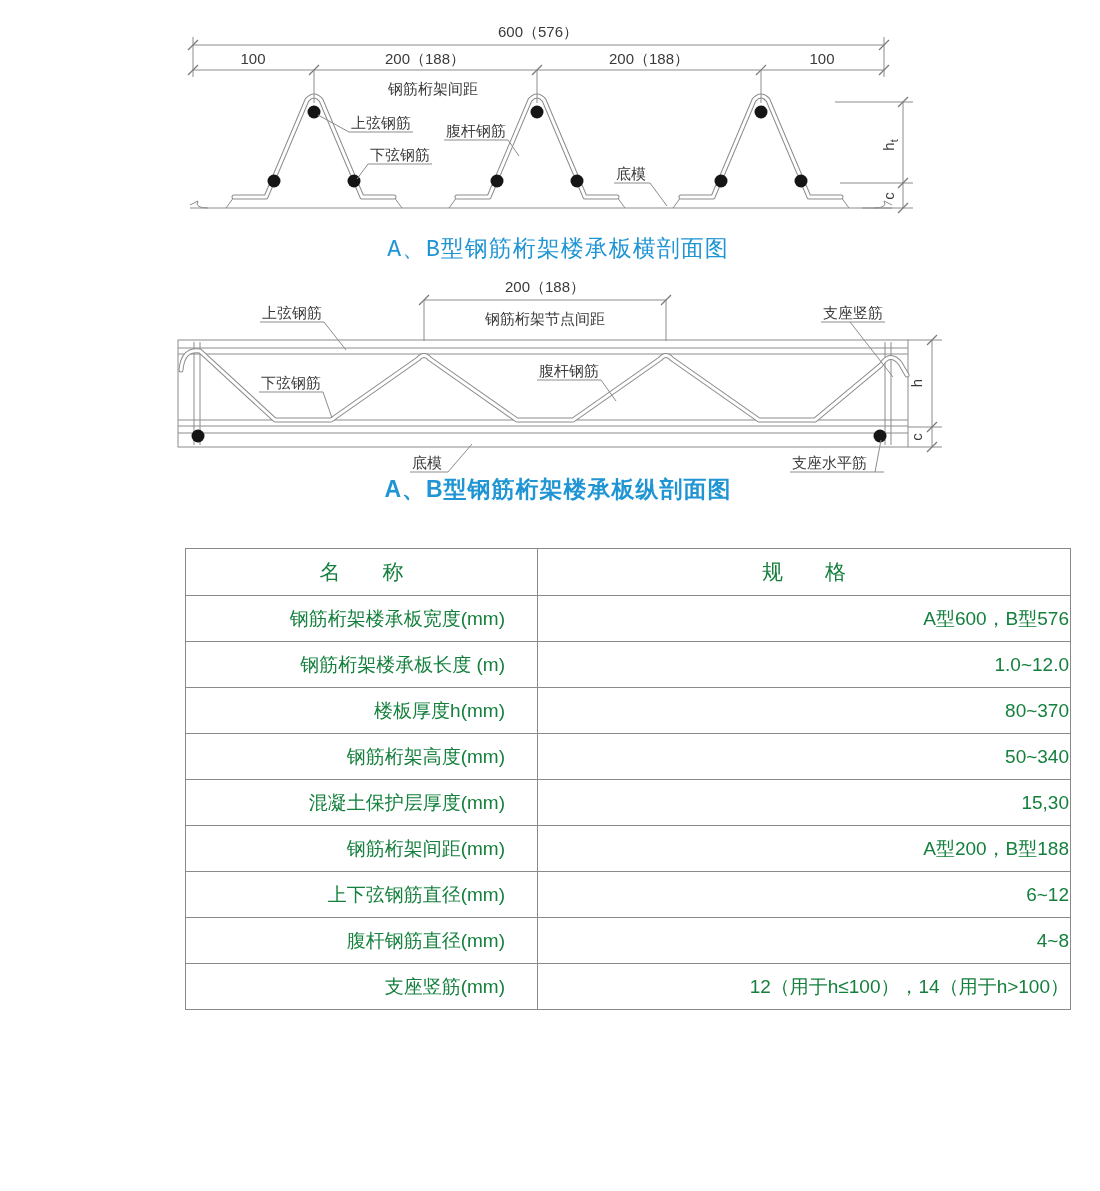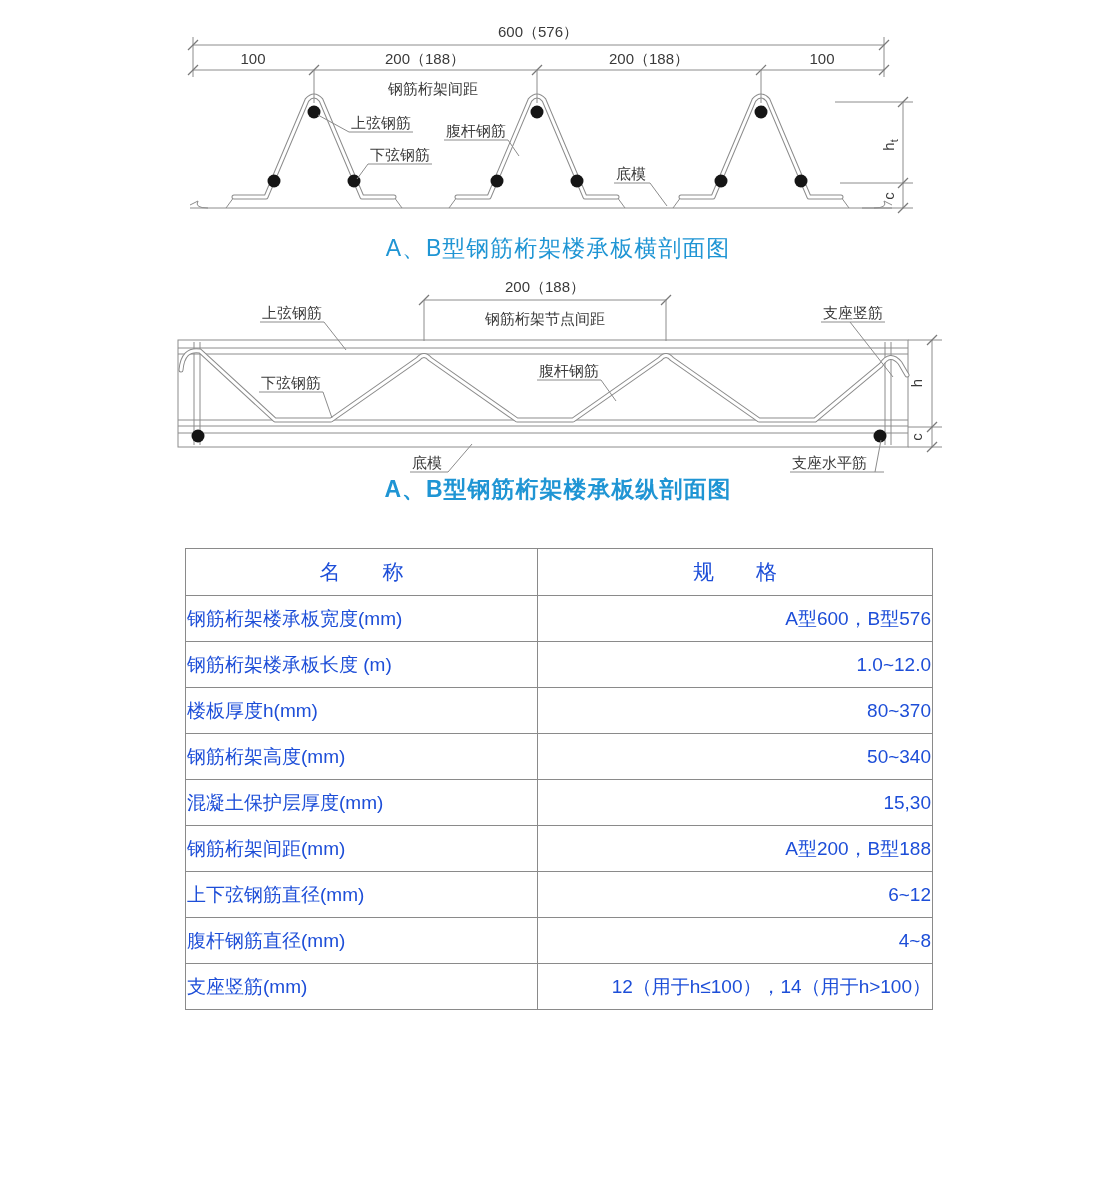--- a/index.html
+++ b/index.html
@@ -14,28 +14,28 @@
   .dbl-o { stroke:#8c8c8c; stroke-width:5; fill:none; stroke-linejoin:round; stroke-linecap:round; }
   .dbl-o.wfill { fill:#ffffff; }
   .dbl-i { stroke:#ffffff; stroke-width:3; fill:none; stroke-linejoin:round; stroke-linecap:round; }
   .dot { fill:#151515; }
   .sub { font-size:11px; }
   .sec-title {
     position:absolute; left:158px; width:800px; text-align:center;
     color:#1f95d4; font-size:23px; letter-spacing:1px; white-space:nowrap;
   }
   .spec-table {
-    position:absolute; left:185px; top:548px; width:748px;
-    border-collapse:collapse; color:#1d4ed8; table-layout:fixed;
+    position:absolute; left:185px; top:548px; width:886px;
+    border-collapse:collapse; color:#15803d; table-layout:fixed;
   }
   .spec-table th, .spec-table td { border:1px solid #8a8a8a; font-weight:normal; }
   .spec-table th { height:44px; font-size:21px; text-align:center; }
   .spec-table td { font-size:19px; height:43px; }
   .spec-table col.c-name { width:352px; }
-  td.name { padding-right:16px; }
+  td.name { text-align:right; padding-right:32px; }
   td.spec { text-align:right; padding-left:40px; }
   tr.tall td { height:116px; }
   .spec-lines div { margin:10px 0; }
 </style>
 </head>
 <body>
 
 <div class="page">
 
   <svg style="left:150px; top:15px;" width="800" height="210" viewBox="0 0 800 210">
@@ -111,21 +111,21 @@
       <line class="dline" x1="712" y1="193" x2="763" y2="193"></line>
       <line class="dline" x1="753" y1="87" x2="753" y2="193"></line>
       <line class="tick" x1="748" y1="92" x2="758" y2="82"></line>
       <line class="tick" x1="748" y1="173" x2="758" y2="163"></line>
       <line class="tick" x1="748" y1="198" x2="758" y2="188"></line>
     </g>
     <text transform="rotate(-90 744 130)" x="744" y="130" text-anchor="middle"><tspan>h</tspan><tspan class="sub" dy="4">t</tspan></text>
     <text transform="rotate(-90 744 181)" x="744" y="181" text-anchor="middle">c</text>
   </svg>
 
-  <div class="sec-title" style="top:233px;">A、B型钢筋桁架楼承板横剖面图</div>
+  <div class="sec-title" style="top:233px;font-family:Liberation Mono, monospace;">A、B型钢筋桁架楼承板横剖面图</div>
 
   <svg style="left:150px; top:275px;" width="800" height="215" viewBox="0 0 800 215">
 
     <g>
       <line class="dline" x1="274" y1="25" x2="516" y2="25"></line>
       <line class="tick" x1="269" y1="30" x2="279" y2="20"></line>
       <line class="tick" x1="511" y1="30" x2="521" y2="20"></line>
       <line class="dline" x1="274" y1="25" x2="274" y2="66"></line>
       <line class="dline" x1="516" y1="25" x2="516" y2="66"></line>
     </g>

